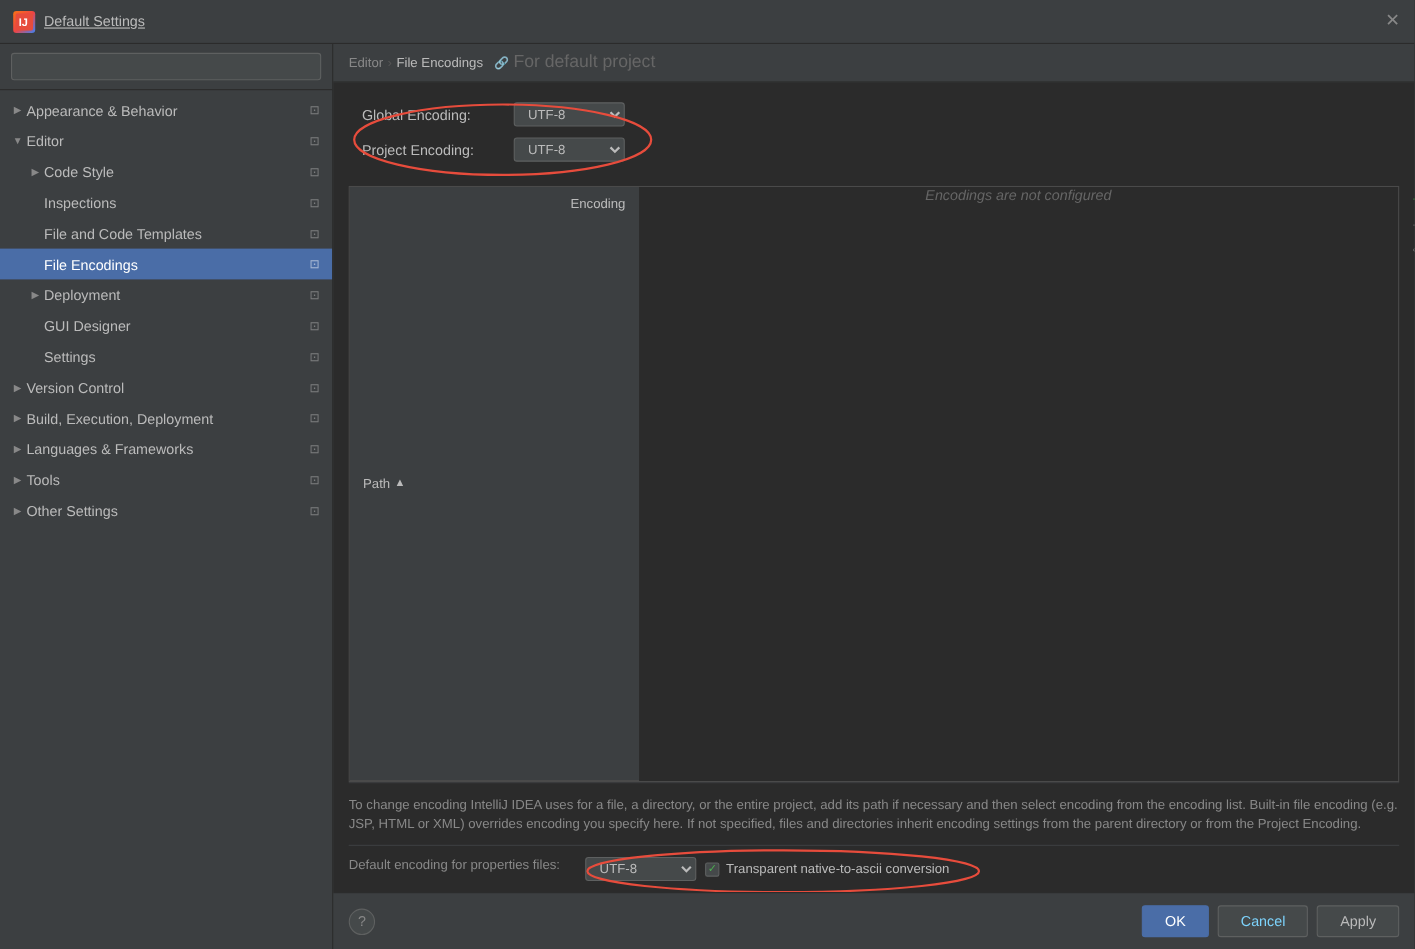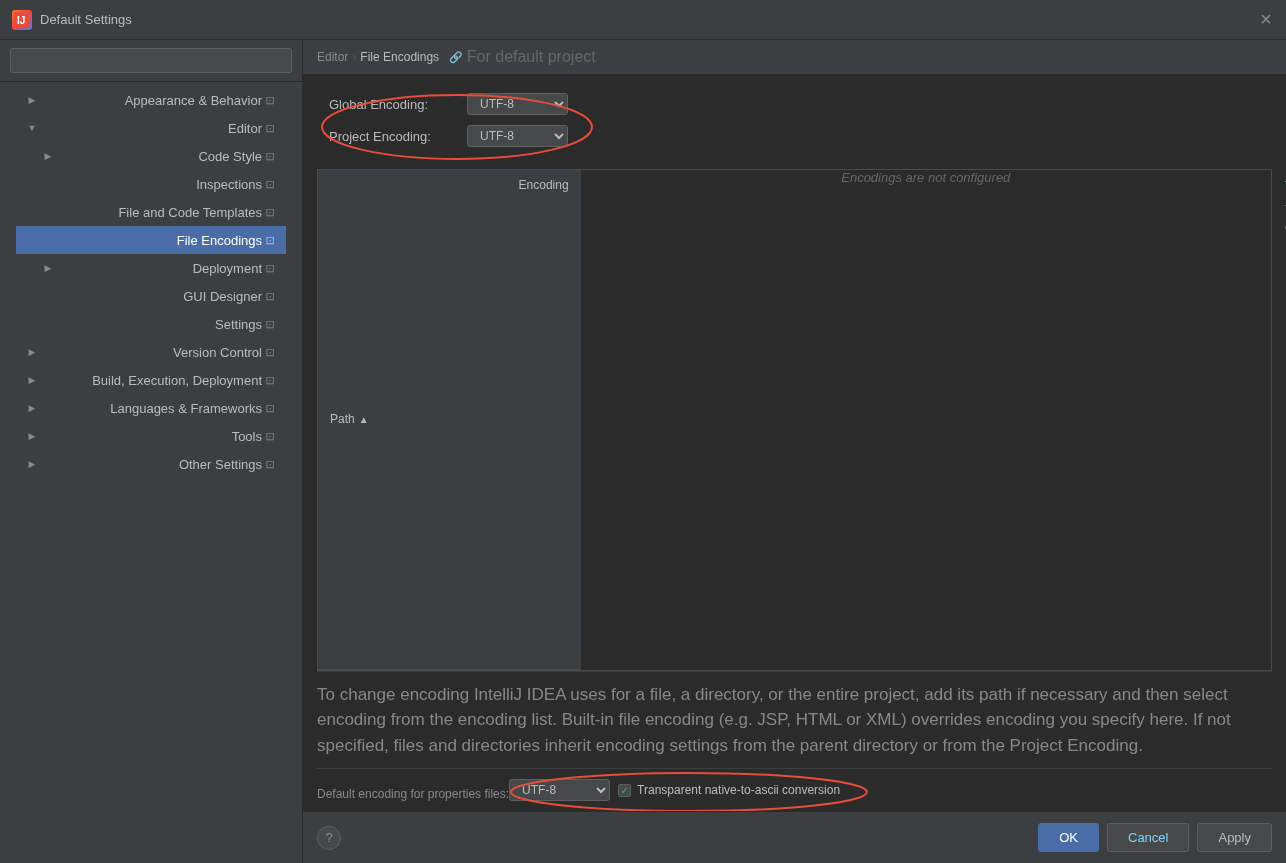--- a/index.html
+++ b/index.html
@@ -20,20 +20,21 @@
       display: flex;
       align-items: center;
       padding: 0 12px;
       border-bottom: 1px solid #2b2b2b;
       justify-content: space-between;
     }
     .title-bar-left {
       display: flex;
       align-items: center;
       gap: 8px;
+      text-decoration: underline;
     }
     .app-icon {
       width: 20px;
       height: 20px;
       background: linear-gradient(135deg, #f97316 0%, #ef4444 50%, #3b82f6 100%);
       border-radius: 3px;
       display: flex;
       align-items: center;
       justify-content: center;
       font-size: 10px;
@@ -80,22 +81,21 @@
       border: 1px solid #5e6060;
       border-radius: 3px;
       color: #bbbbbb;
       padding: 4px 8px;
       font-size: 13px;
       outline: none;
     }
 
     .nav-tree {
       flex: 1;
-      padding: 4px 16px;
-      text-align: right;
+      padding: 4px 0;
     }
 
     .nav-item {
       display: flex;
       align-items: center;
       padding: 4px 8px;
       cursor: pointer;
       position: relative;
       min-height: 28px;
     }
@@ -269,39 +269,39 @@
       justify-content: center;
       border-radius: 2px;
     }
     .action-btn.minus { color: #888; }
     .action-btn.edit-btn { color: #888; font-size: 12px; }
 
     
     .help-text {
       padding: 10px 0;
       color: #888;
-      font-size: 17px;
+      font-size: 12px;
       line-height: 1.5;
       border-top: 1px solid #3c3f41;
     }
 
     
     .properties-section {
       padding: 10px 0;
       border-top: 1px solid #3c3f41;
     }
     .properties-title {
       color: #bbbbbb;
       font-size: 12px;
       margin-bottom: 8px;
     }
     .properties-row {
       display: flex;
-      align-items: flex-end;
-      gap: 0;
+      align-items: flex-start;
+      gap: 23px;
     }
     .props-label {
       color: #888;
       font-size: 12px;
     }
 
     .props-select {
       background: #45494a;
       border: 1px solid #5e6060;
       border-radius: 3px;

